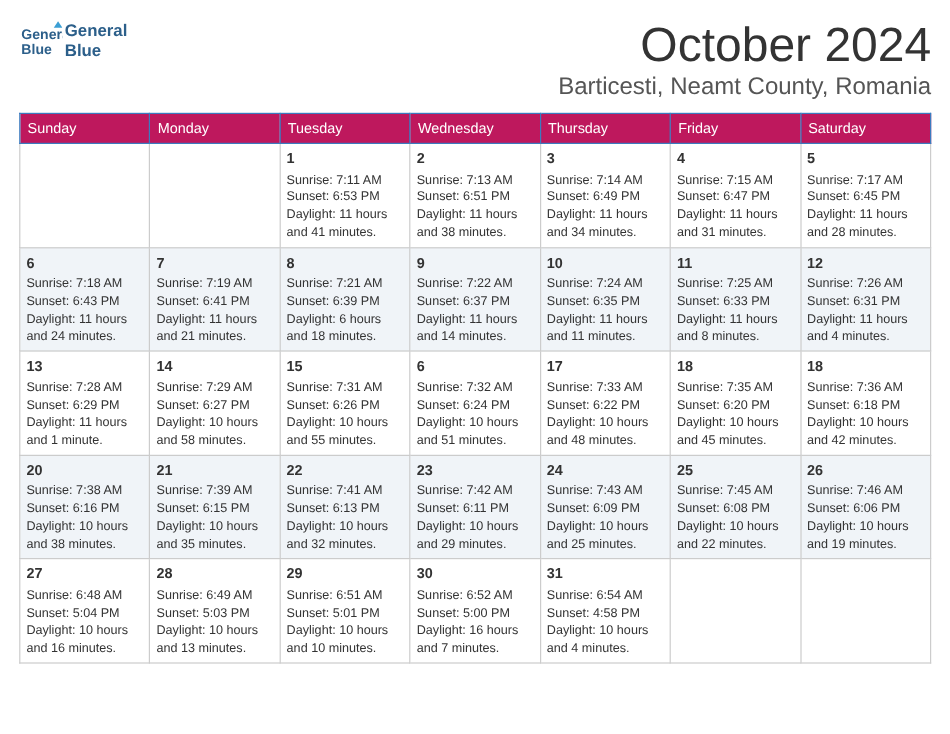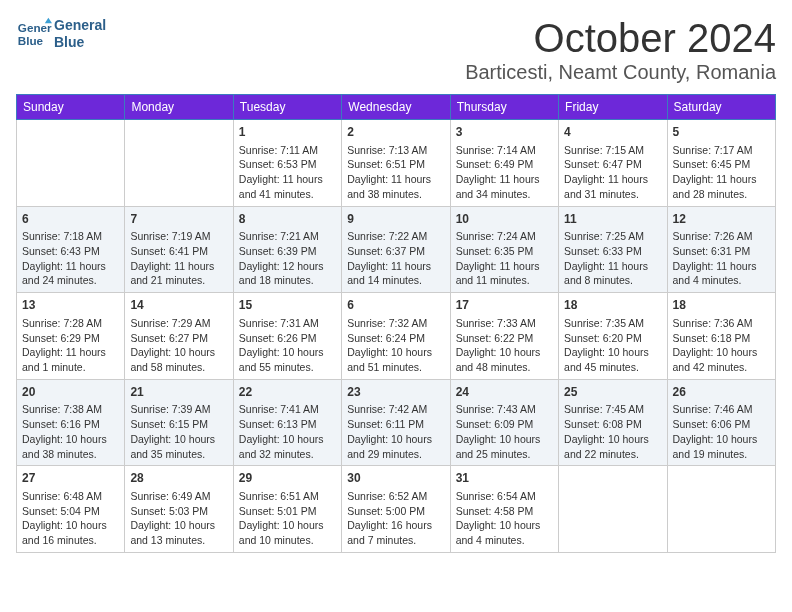--- a/index.html
+++ b/index.html
@@ -45,21 +45,21 @@
     .subtitle {
       font-size: 20px;
       color: #555;
     }
     table {
       width: 100%;
       border-collapse: collapse;
       font-size: 11px;
     }
     th {
-      background-color: #6d28d9;
+      background-color: #be185d;
       color: #fff;
       text-align: left;
       padding: 5px 6px;
       font-size: 12px;
       font-weight: normal;
       border: 1px solid #3b7bbf;
     }
     td {
       border: 1px solid #ccc;
       vertical-align: top;
@@ -159,21 +159,21 @@
         <td class="row-alt">
           <span class="day-num">7</span>
           <div>Sunrise: 7:19 AM</div>
           <div>Sunset: 6:41 PM</div>
           <div>Daylight: 11 hours and 21 minutes.</div>
         </td>
         <td class="row-alt">
           <span class="day-num">8</span>
           <div>Sunrise: 7:21 AM</div>
           <div>Sunset: 6:39 PM</div>
-          <div>Daylight: 12 hours and 18 minutes.</div>
+          <div>Daylight: 6 hours and 18 minutes.</div>
         </td>
         <td class="row-alt">
           <span class="day-num">9</span>
           <div>Sunrise: 7:22 AM</div>
           <div>Sunset: 6:37 PM</div>
           <div>Daylight: 11 hours and 14 minutes.</div>
         </td>
         <td class="row-alt">
           <span class="day-num">10</span>
           <div>Sunrise: 7:24 AM</div>

